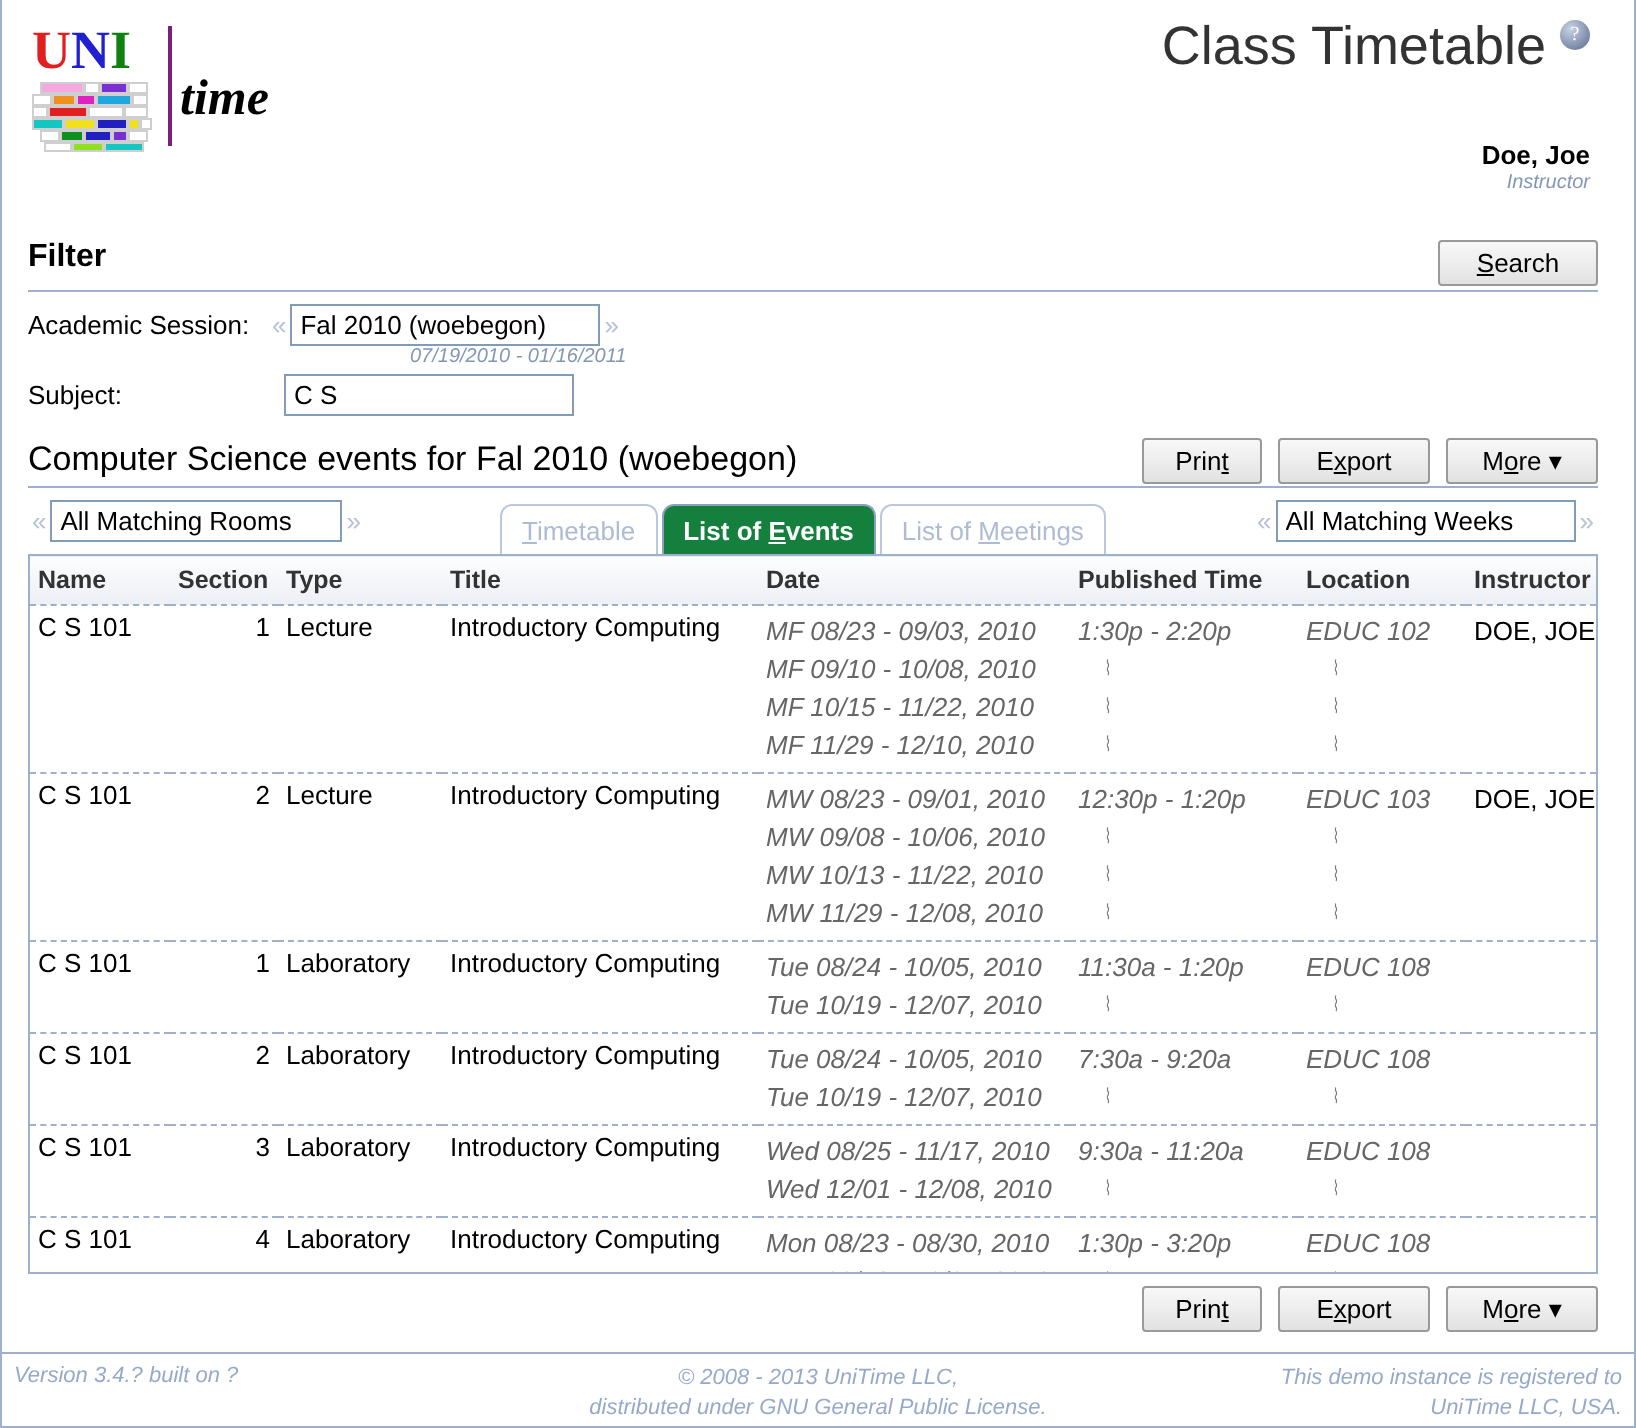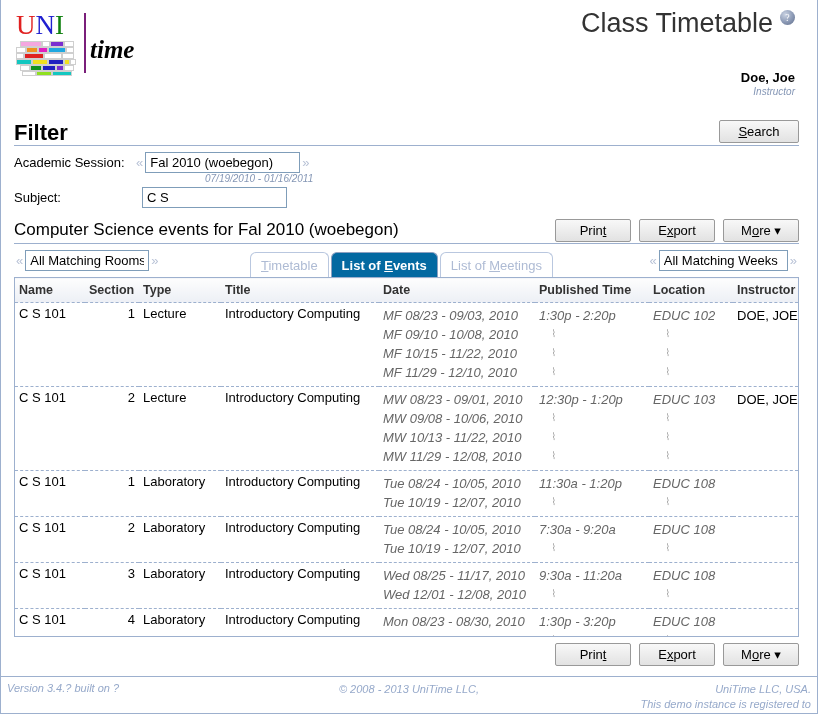--- a/index.html
+++ b/index.html
@@ -32,21 +32,21 @@
   .logo {
     position: absolute;
     left: 13px; top: 12px;
     width: 110px; height: 62px;
   }
   .logo .uni {
     position: absolute; left: 2px; top: 0;
     font-family: "Liberation Serif", serif;
     font-size: 27px; line-height: 27px;
     letter-spacing: 0px;
-    font-weight: normal;
+    font-weight: bold;
   }
   .logo .uni .c1 { color:#e02020; }
   .logo .uni .c2 { color:#2020d0; }
   .logo .uni .c3 { color:#108010; }
   .logo .bar {
     position: absolute; left: 70px; top: 1px;
     width: 2px; height: 60px; background: #7a1f7a;
   }
   .logo .grid {
     position: absolute; left: 2px; top: 29px;
@@ -99,21 +99,21 @@
     right: 22px; top: 86px;
     font-size: 10px; font-style: italic;
     color: #8496b5;
     text-align: right;
   }
 
   
   .filter-head {
     position: absolute;
     left: 13px; top: 120px;
-    font-size: 22px; font-weight: bold;
+    font-size: 16px; font-weight: bold;
     color: #000;
   }
   .search-btn-wrap {
     position: absolute;
     right: 18px; top: 120px;
   }
   .hline {
     position: absolute;
     left: 13px; right: 18px; top: 145px;
     height: 1px;
@@ -191,21 +191,21 @@
     right: 18px; top: 219px;
     display: flex;
     gap: 8px;
   }
   .toolbar-bottom {
     position: absolute;
     right: 18px; top: 643px;
     display: flex;
     gap: 8px;
   }
-  .btn-print  { width: 76px; }
+  .btn-print  { width: 60px; }
   .btn-export { width: 76px; }
   .btn-more   { width: 76px; }
 
   .hline2 {
     position: absolute;
     left: 13px; right: 18px; top: 243px;
     height: 1px;
     background: #9DB0CE;
   }
 
@@ -216,22 +216,22 @@
     height: 28px;
   }
   .sel-left {
     position: absolute; left: 0; top: 1px;
     white-space: nowrap;
   }
   .sel-right {
     position: absolute; right: 0; top: 1px;
     white-space: nowrap;
   }
-  .in-rooms { width: 124px; }
-  .in-weeks { width: 129px; }
+  .in-rooms { width: 146px; }
+  .in-weeks { width: 150px; }
 
   .tabs {
     position: absolute;
     left: 236px; top: 0;
     display: flex;
     align-items: flex-end;
     height: 28px;
   }
   .tab {
     font-size: 13px;
@@ -240,21 +240,21 @@
     border-bottom: none;
     border-radius: 6px 6px 0 0;
     background: #fff;
     color: #aebbd4;
     cursor: pointer;
     white-space: nowrap;
     margin-right: 2px;
     line-height: 15px;
   }
   .tab.active {
-    background: #0369a1;
+    background: #15803d;
     color: #fff;
     font-weight: bold;
     border-color: #8da0c0;
   }
 
   
   .table-wrap {
     position: absolute;
     left: 13px; right: 18px; top: 277px;
     border: 1px solid #9DB0CE;
@@ -599,20 +599,21 @@
   <div class="toolbar-bottom">
     <button class="btn btn-print">Prin<u class="ak">t</u></button>
     <button class="btn btn-export">E<u class="ak">x</u>port</button>
     <button class="btn btn-more">M<u class="ak">o</u>re&nbsp;<span>▾</span></button>
   </div>
 
   <div class="footer">
     <div class="foot-left">Version 3.4.? built on ?</div>
     <div class="foot-center">
       <div>© 2008 - 2013 UniTime LLC,</div>
+      <div>distributed under GNU General Public License.</div>
     </div>
     <div class="foot-right">
+      <div>This demo instance is registered to</div>
       <div>UniTime LLC, USA.</div>
-      <div>This demo instance is registered to</div>
     </div>
   </div>
 
 </div>
 
 </body></html>

